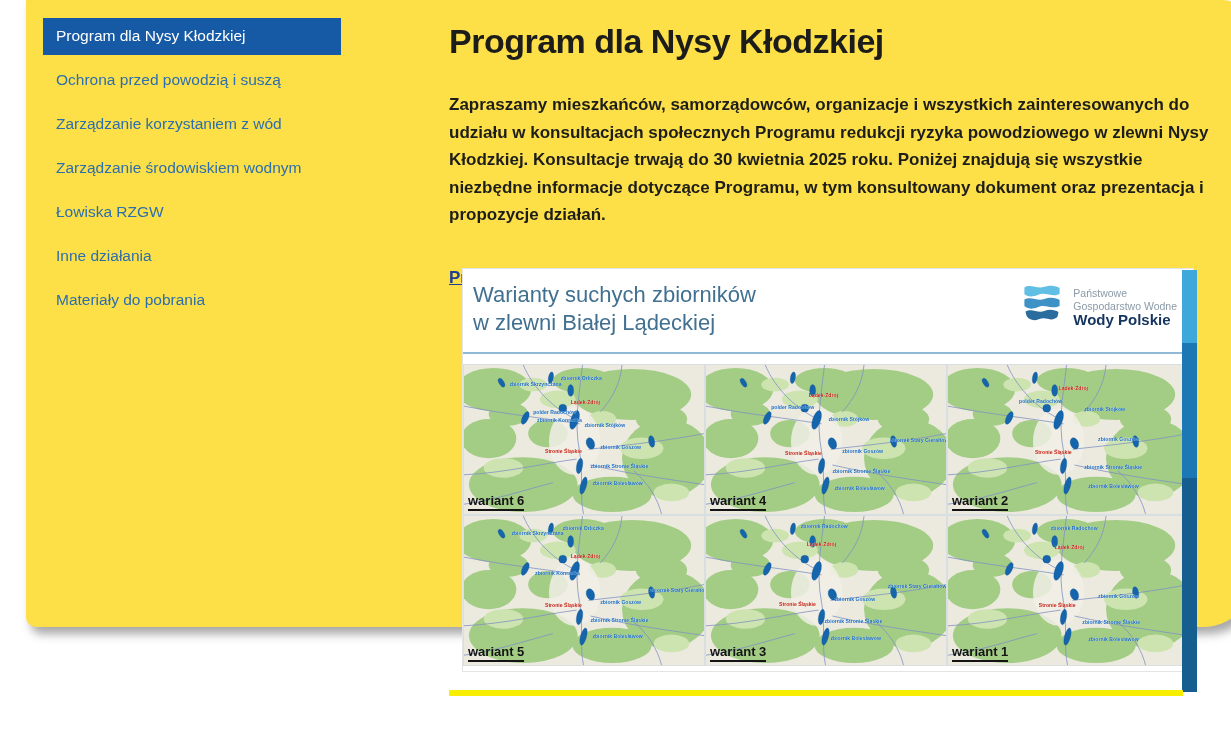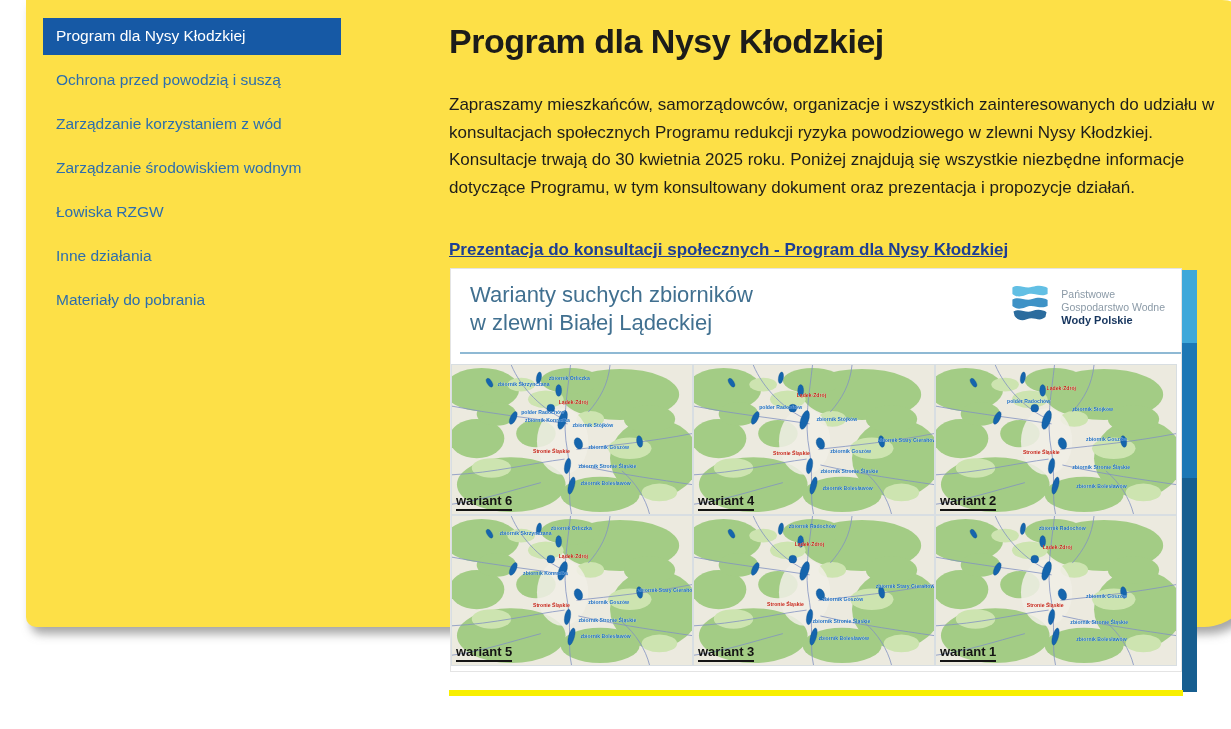--- a/index.html
+++ b/index.html
@@ -7,32 +7,32 @@
   .page{position:absolute;left:0;top:0;width:1226px;height:627px;background:#fde047;
         border-radius:0 30px 48px 10px;box-shadow:5px 7px 10px rgba(95,95,95,.55);margin-left:26px;}
   
   .sidebar{position:absolute;left:17px;top:18px;width:298px;}
   .side-item{box-sizing:border-box;width:298px;padding:8px 13px;margin-bottom:7px;
              font-size:15.5px;color:#2d6ead;cursor:pointer;line-height:1.35;}
   .side-item.selected{background:#1659a5;color:#ffffff;}
   
   .main{position:absolute;left:423px;top:14px;width:768px;}
   .page-title{font-size:34px;font-weight:700;color:#1c1c1a;letter-spacing:-.5px;margin:8px 0 0 0;}
-  .intro{margin-top:30px;font-size:17px;font-weight:400;color:#1d1d1b;line-height:27.5px;}
+  .intro{margin-top:30px;font-size:17px;font-weight:700;color:#1d1d1b;line-height:27.5px;}
   .doc-link{display:inline-block;margin-top:22px;font-size:17px;font-weight:700;color:#1d3e94;
             text-decoration:underline;cursor:pointer;}
   
-  .embed{position:absolute;left:424px;top:268px;width:732px;height:404px;background:#fff;
-         border:1px solid #e4e4e4;box-sizing:border-box;padding-left:9px;}
+  .embed{position:absolute;left:436px;top:268px;width:732px;height:404px;background:#fff;
+         border:1px solid #e4e4e4;box-sizing:border-box;}
   .slide-head{position:relative;height:83px;border-bottom:2px solid #8fb9d4;}
   .slide-title{position:absolute;left:10px;top:12px;font-size:22px;font-weight:500;
                color:#417090;line-height:28px;}
   .logo{position:absolute;right:16px;top:14px;display:flex;align-items:center;gap:9px;}
   .logo-text{font-size:10.5px;color:#8b9aa7;line-height:13px;}
-  .logo-text .brand{font-size:11px;font-weight:700;color:#16355e;}
+  .logo-text .brand{font-size:15px;font-weight:700;color:#16355e;}
   .map-grid{position:absolute;left:0;top:95px;width:732px;display:grid;
             grid-template-columns:repeat(3,242px);grid-auto-rows:151px;gap:0;}
   .panel{position:relative;border:1px solid #d8dee2;box-sizing:border-box;overflow:hidden;background:#eceadf;}
   .panel svg{display:block;width:100%;height:100%;}
   .wname{position:absolute;left:4px;bottom:3px;font-size:13px;font-weight:700;color:#141414;
          border-bottom:2px solid #141414;line-height:1.15;}
   
   .scrollbar{position:absolute;left:1156px;top:270px;width:15px;height:422px;}
   .scrollbar .seg1{position:absolute;top:0;width:15px;height:73px;background:#3fa8da;}
   .scrollbar .seg2{position:absolute;top:73px;width:15px;height:135px;background:#1c77b5;}

